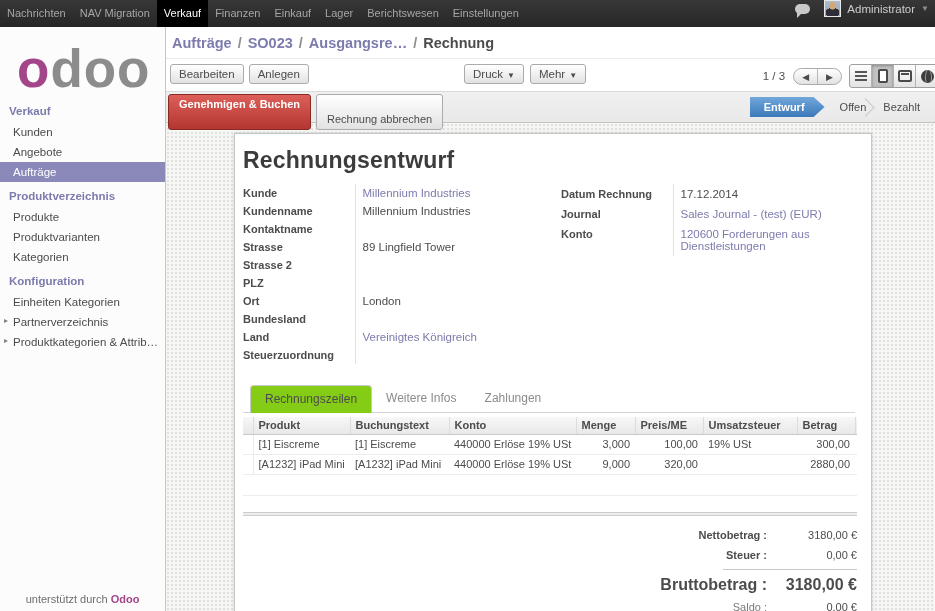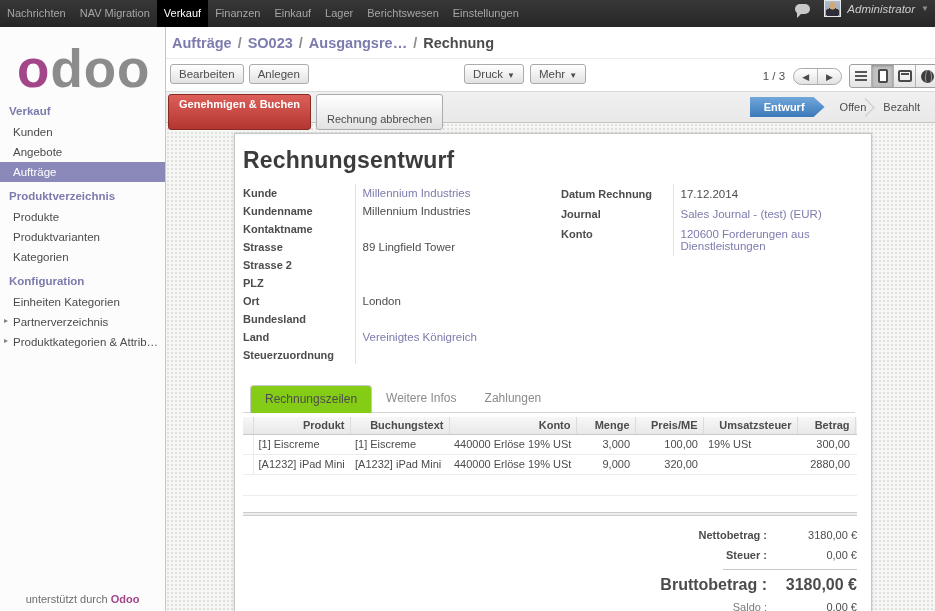--- a/index.html
+++ b/index.html
@@ -4,21 +4,21 @@
 <style>
 * { margin:0; padding:0; box-sizing:border-box; }
 html,body { width:935px; height:611px; overflow:hidden; }
 body { font-family:"Liberation Sans","DejaVu Sans",sans-serif; font-size:12px; color:#4c4c4c; background:#fff; position:relative; }
 
 
 .topbar { position:absolute; top:0; left:0; right:0; height:34px; background:linear-gradient(#373737,#222); display:flex; align-items:flex-start; }
 .menu { display:flex; }
 .menu-item { color:#a6a6a6; font-size:11px; line-height:27px; padding:0 7px; white-space:nowrap; }
 .menu-item.active { background:#000; color:#fff; }
-.topbar-right { margin-left:auto; display:flex; align-items:center; padding-right:6px;font-style:italic; }
+.topbar-right { margin-left:auto; display:flex; align-items:center; padding-right:6px; }
 .chat-icon { position:relative; width:15px; height:10px; background:#c9c9c9; border-radius:5px; margin-right:14px; }
 .chat-icon::after { content:''; position:absolute; left:2px; bottom:-4px; border:4px solid transparent; border-top-color:#c9c9c9; border-left-color:#c9c9c9; width:0; height:0; }
 .avatar { width:17px; height:17px; border:1px solid #e8e8e8; margin-right:6px;
   background: radial-gradient(circle at 50% 32%, #d3a878 0 3.5px, transparent 4px), radial-gradient(ellipse 7px 5px at 50% 78%, #2e2c36 0 100%, transparent 100%), linear-gradient(#aebfcf, #8fa3b5); }
 .username { color:#ccc; font-size:11.5px; }
 .caret { color:#8f8f8f; font-size:8px; margin-left:6px; }
 
 
 .sidebar { position:absolute; top:27px; left:0; width:166px; bottom:0; background:#fcfcfc; border-right:1px solid #c6c6c6; }
 .logo { margin:15px 0 0 17px; font-size:53px; font-weight:bold; color:#8c8c8c; line-height:1; letter-spacing:1px; }
@@ -85,21 +85,21 @@
 .g-left { width:318px; }
 .g-right { width:291px; }
 .g-right .val { width:179px; }
 .link { color:#7c7bad; }
 
 .tabs { margin-top:21px; border-bottom:1px solid #d6d6d6; padding-left:7px; display:flex; }
 .tab { font-size:12px; color:#8b8b8b; padding:6px 14px 7px; }
 .tab.active { color:#4c4c4c; background:#84cc16; border:1px solid #c9c9c9; border-bottom:none; border-radius:4px 4px 0 0; margin-bottom:-1px; }
 
 table.lines { margin-top:4px; border-collapse:collapse; width:614px; table-layout:fixed; }
-.lines th { background:linear-gradient(#f7f7f7,#e8e8e8); border-bottom:1px solid #c9c9c9; border-left:1px solid #dcdcdc; font-size:11px; font-weight:bold; text-align:right; padding:2px 5px 3px; color:#4c4c4c; white-space:nowrap; overflow:hidden; }
+.lines th { background:linear-gradient(#f7f7f7,#e8e8e8); border-bottom:1px solid #c9c9c9; border-left:1px solid #dcdcdc; font-size:11px; font-weight:bold; text-align:left; padding:2px 5px 3px; color:#4c4c4c; white-space:nowrap; overflow:hidden; }
 .lines th:first-child { border-left:none; }
 .lines td { font-size:11px; padding:3px 5px 4px; border-bottom:1px solid #ececec; color:#4c4c4c; white-space:nowrap; overflow:hidden; }
 .lines td.handle { border-right:1px solid #ececec; padding:0; }
 .num { text-align:right; }
 .empty-row { width:614px; height:21px; border-bottom:1px solid #ececec; }
 .groove { margin-top:16px; width:614px; height:4px; border-top:1px solid #cdcdcd; border-bottom:1px solid #cdcdcd; background:#ededed; }
 
 .totals { margin-top:13px; width:614px; }
 .t-row { display:flex; justify-content:flex-end; align-items:baseline; margin-bottom:8px; }
 .t-label { font-size:11px; font-weight:bold; text-align:right; color:#4c4c4c; }

